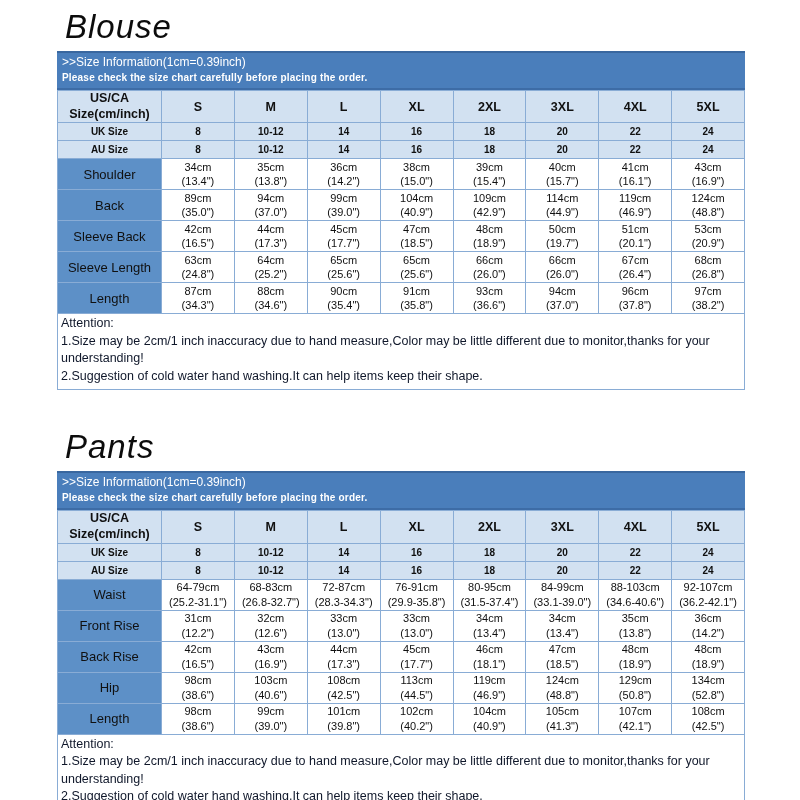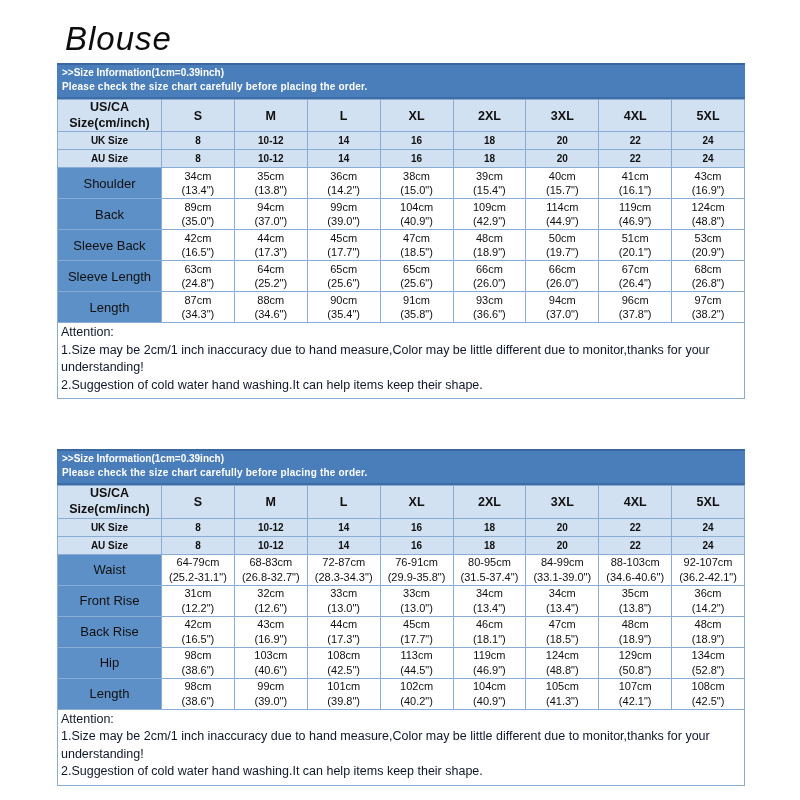--- a/index.html
+++ b/index.html
@@ -14,42 +14,42 @@
   }
   .page {
     position: relative;
     width: 800px;
     height: 800px;
     background: #ffffff;
   }
   .chart-section {
     width: 688px;
     margin-left: 57px;
-    padding-top: 20px;
+    padding-top: 8px;
   }
   .chart-section.second {
     margin-top: 30px;
   }
   .section-title {
     font-style: italic;
     font-weight: 400;
     font-size: 33px;
     color: #0c0c0c;
     margin: 0 0 5px 8px;
     letter-spacing: 1px;
   }
   .banner {
     background: #4a7ebb;
     color: #ffffff;
     border-top: 2px solid #39679f;
     border-bottom: 2px solid #3d6ca6;
   }
   .banner-line1 {
-    font-size: 10px;
-    font-weight: 700;
+    font-size: 12px;
+    font-weight: 400;
     padding: 2px 5px 1px 5px;
   }
   .banner-line2 {
     font-size: 10px;
     font-weight: 700;
     padding: 2px 5px 5px 5px;
     letter-spacing: 0.2px;
   }
   table.size-table {
     width: 100%;
@@ -340,20 +340,21 @@
           </tbody>
     </table>
     <div class="attention">
           <div>Attention:</div>
           <div>1.Size may be 2cm/1 inch inaccuracy due to hand measure,Color may be little different due to monitor,thanks for your understanding!</div>
           <div>2.Suggestion of cold water hand washing.It can help items keep their shape.</div>
         </div>
   </section>
 
   <section class="chart-section second">
+    <h2 class="section-title">Pants</h2>
     <div class="banner">
       <div class="banner-line1">&gt;&gt;Size Information(1cm=0.39inch)</div>
       <div class="banner-line2">Please check the size chart carefully before placing the order.</div>
     </div>
     <table class="size-table">
       <colgroup>
             <col style="width: 104px;">
             <col>
             <col>
             <col>

